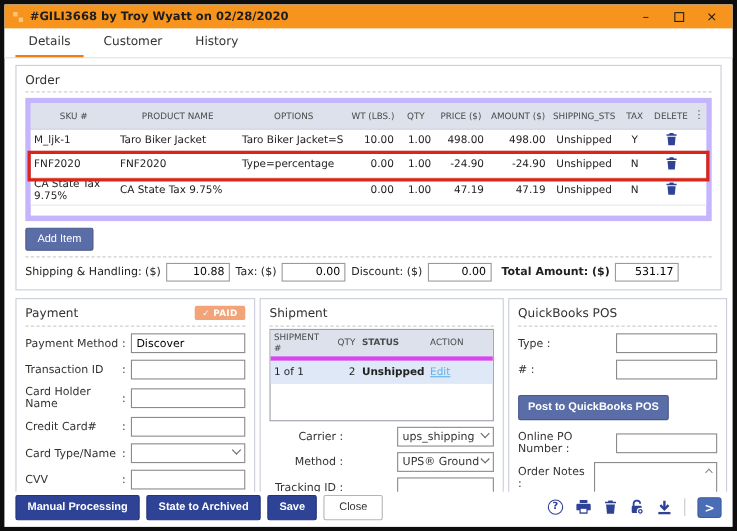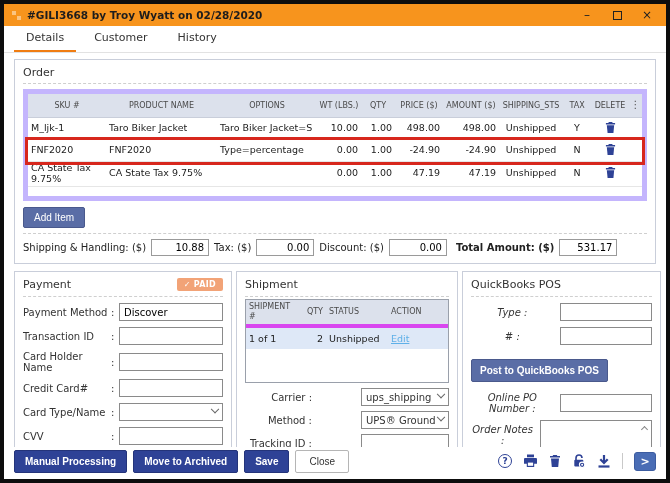--- a/index.html
+++ b/index.html
@@ -96,30 +96,30 @@
 
   
   .ship-table { border:1px solid #9aa0ab; margin-top:2px; height:104px; display:flex;
                 flex-direction:column; background:#fff; }
   .ship-head { display:flex; background:#DCE1EC; border-bottom:4px solid #d946ef;
                min-height:26px; align-items:center; }
   .sh { font-size:8px; color:#4a4a4a; padding:2px 3px; line-height:1.25; }
   .ship-row { display:flex; align-items:center; background:#DEE8F7; min-height:21px; }
   .sd { font-size:9.5px; color:#222; padding:1px 3px; }
   .s-num { width:52px; } .s-qty { width:28px; text-align:right; }
-  .s-status { width:62px; } .s-action { flex:1; }
+  .s-status { width:62px;font-weight:bold; } .s-action { flex:1; }
   .sh.s-num { text-align:left; } 
   .edit-link { color:#5FB0E8; text-decoration:underline; cursor:pointer; }
 
   .ship-field { display:flex; align-items:center; margin-top:5px; font-size:10px; color:#333;gap:44px; }
   .ship-label { flex:0 0 72px; text-align:right; padding-right:5px; }
 
   
   .qb-row { display:flex; align-items:center; margin-top:6px; font-size:10px; color:#333; }
-  .qb-label { flex:1; text-align:center; padding-right:6px;font-style:italic; }
+  .qb-label { flex:1; text-align:left; padding-right:6px; }
   .qb-ctl { flex:0 0 112px; }
   .btn-post { background:#5A6DA6; border:1px solid #4a598c; color:#fff; font-size:10px;
               font-weight:bold; padding:5px 8px; margin:14px 0 4px; align-self:flex-start; }
   .notes-box { flex:0 0 112px; height:46px; border:1px solid #8a8a8a; position:relative;
                background:#fff; }
   .notes-chev-up, .notes-chev-dn { position:absolute; right:4px; width:5px; height:5px;
                border-right:1.2px solid #888; border-bottom:1.2px solid #888; }
   .notes-chev-up { top:6px; transform:rotate(-135deg); }
   .qb-row.notes { align-items:flex-start; }
   .qb-row.notes .qb-label { padding-top:4px; }
@@ -379,21 +379,21 @@
             <span class="notes-chev-up"></span>
 
           </span>
         </div>
       </div>
     </div>
   </div>
 
   <div class="footer">
     <button class="btn btn-navy">Manual Processing</button>
-    <button class="btn btn-navy">Move to Archived</button>
+    <button class="btn btn-navy">State to Archived</button>
     <button class="btn btn-navy">Save</button>
     <button class="btn btn-close">Close</button>
 
     <span class="footer-icons">
       <span class="help-circle">?</span>
       <span class="ficon">
         <svg width="15" height="14" viewBox="0 0 15 14">
           <rect x="4" y="0.5" width="7" height="2.8" fill="#2E4296"></rect>
           <path d="M2.2 4h10.6c.7 0 1.2.5 1.2 1.2v4.6h-2.8V13H3.8V9.8H1V5.2C1 4.5 1.5 4 2.2 4z" fill="#2E4296"></path>
           <rect x="4.9" y="8.6" width="5.2" height="3.2" fill="#fff"></rect>

